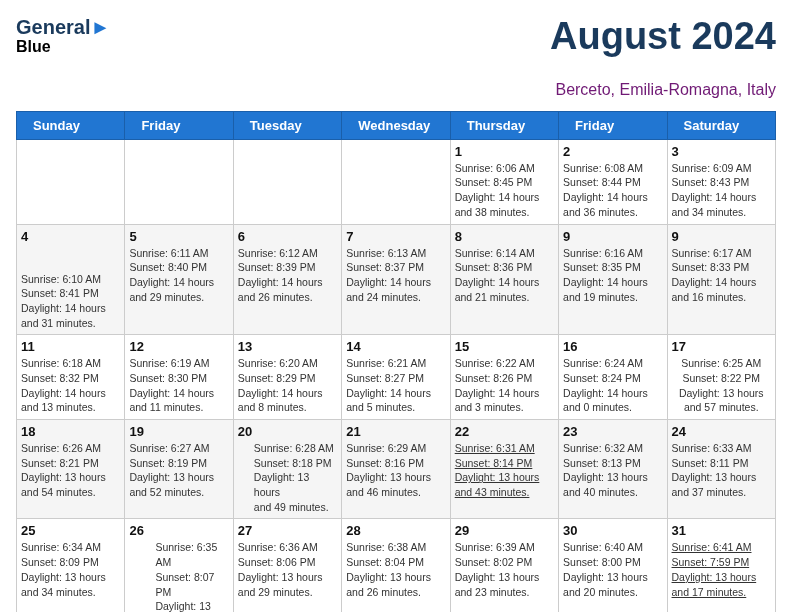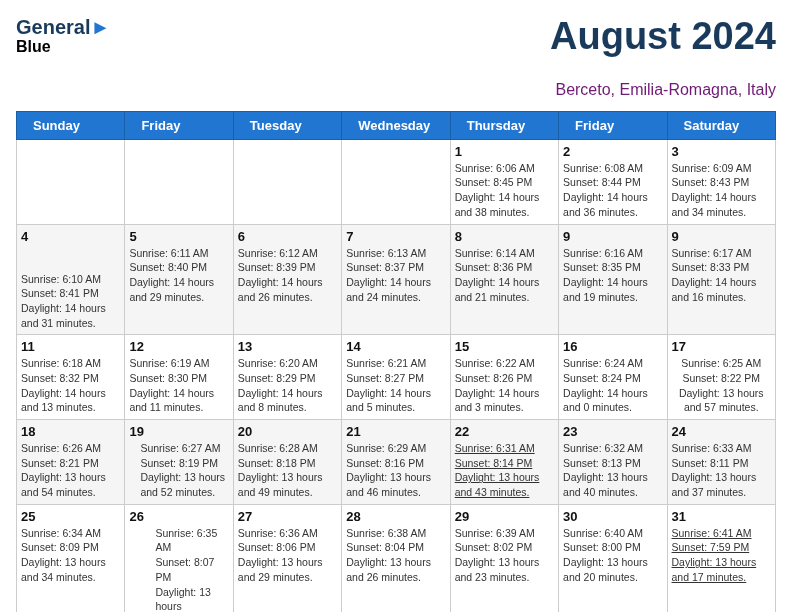--- a/index.html
+++ b/index.html
@@ -236,28 +236,28 @@
       <tr>
         <td>
           <div class="day-number">18</div>
           <div class="day-detail" style="white-space: pre-line;">Sunrise: 6:26 AM
 Sunset: 8:21 PM
 Daylight: 13 hours
 and 54 minutes.</div>
         </td>
         <td>
           <div class="day-number">19</div>
-          <div class="day-detail" style="white-space: pre-line; margin-left: 11px;">Sunrise: 6:27 AM
+          <div class="day-detail" style="white-space: pre-line;">Sunrise: 6:27 AM
 Sunset: 8:19 PM
 Daylight: 13 hours
 and 52 minutes.</div>
         </td>
         <td>
           <div class="day-number">20</div>
-          <div class="day-detail" style="white-space: pre-line;">Sunrise: 6:28 AM
+          <div class="day-detail" style="white-space: pre-line; margin-left: 16px;">Sunrise: 6:28 AM
 Sunset: 8:18 PM
 Daylight: 13 hours
 and 49 minutes.</div>
         </td>
         <td>
           <div class="day-number">21</div>
           <div class="day-detail" style="white-space: pre-line;">Sunrise: 6:29 AM
 Sunset: 8:16 PM
 Daylight: 13 hours
 and 46 minutes.</div>

